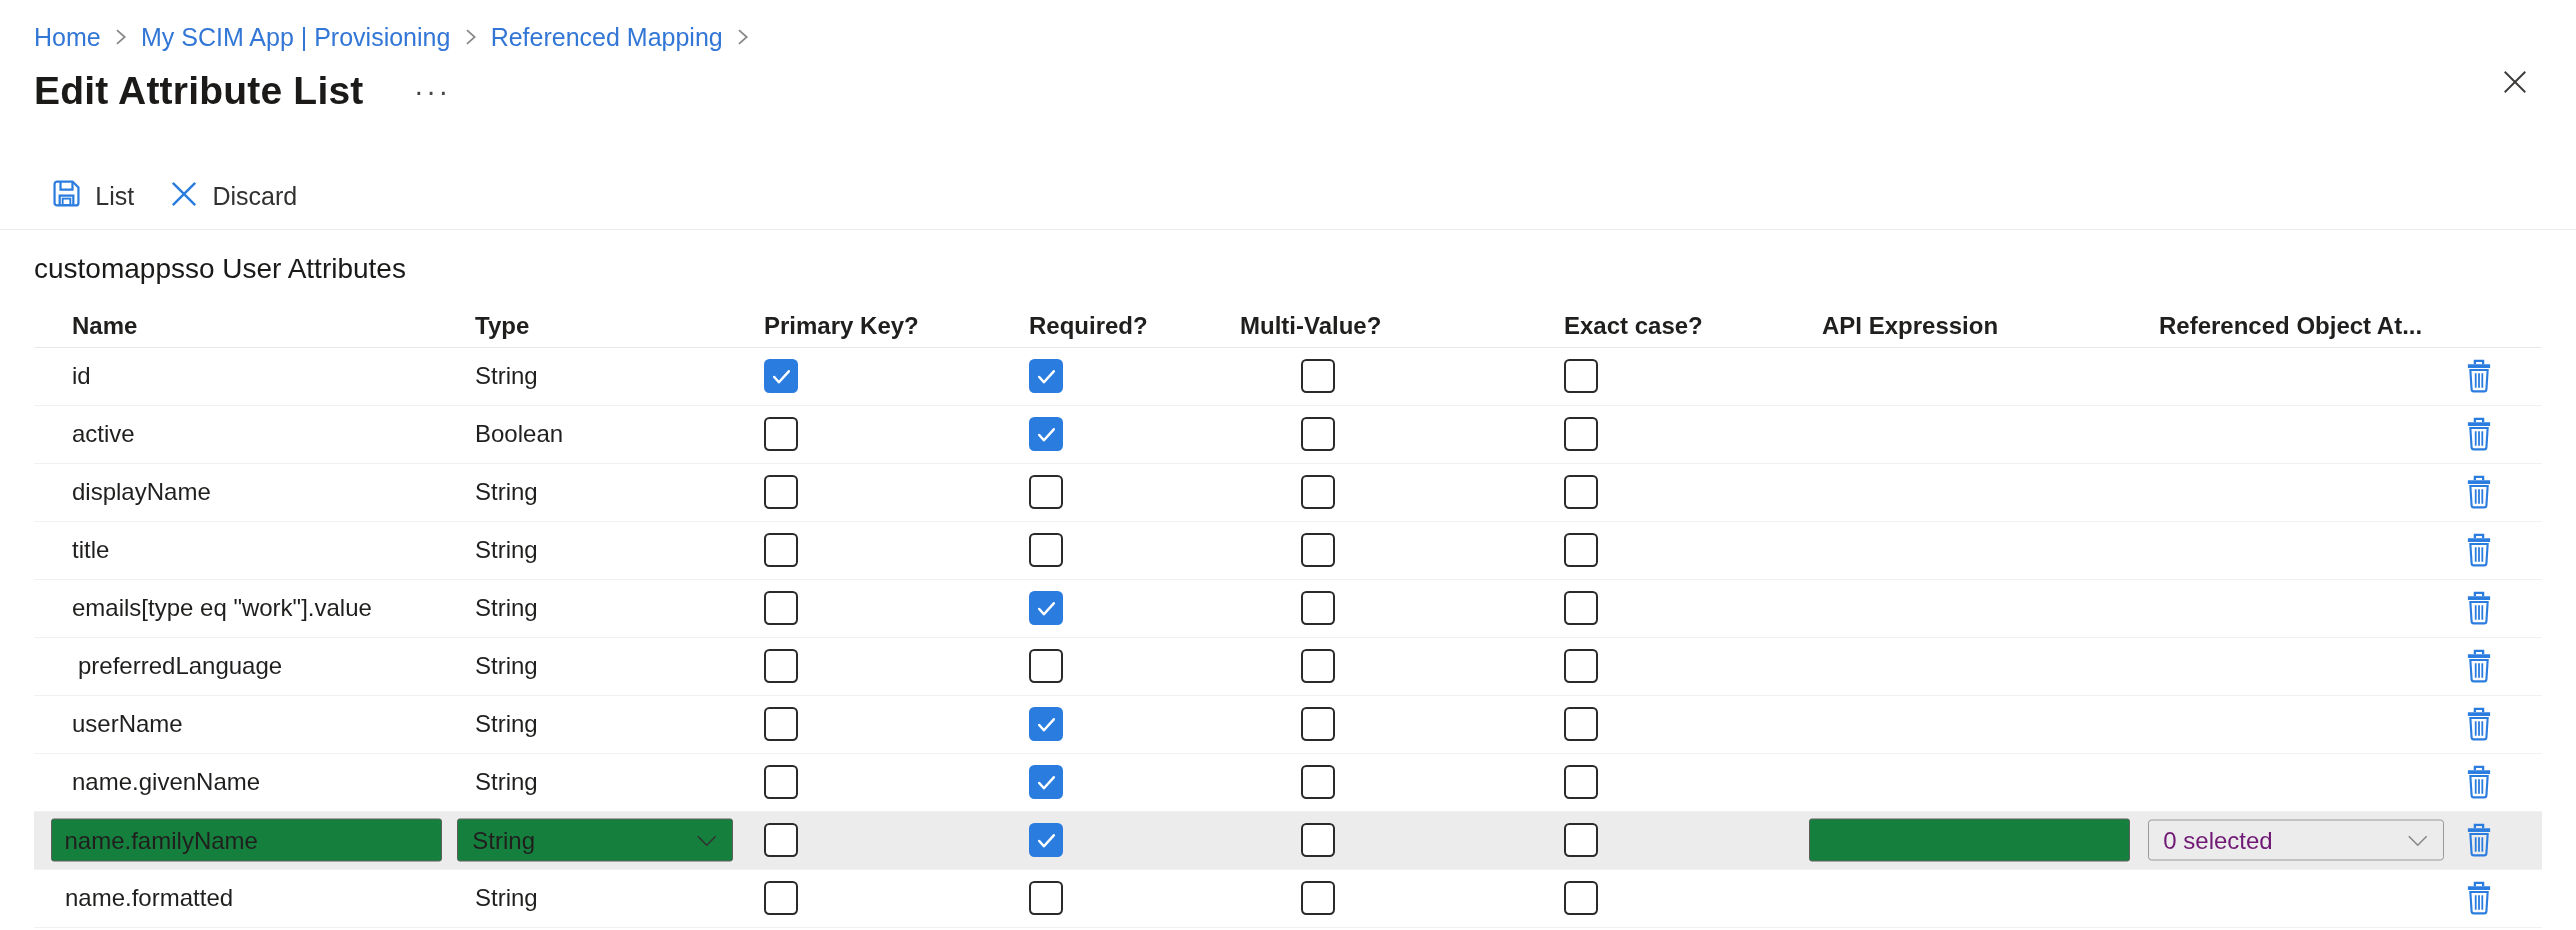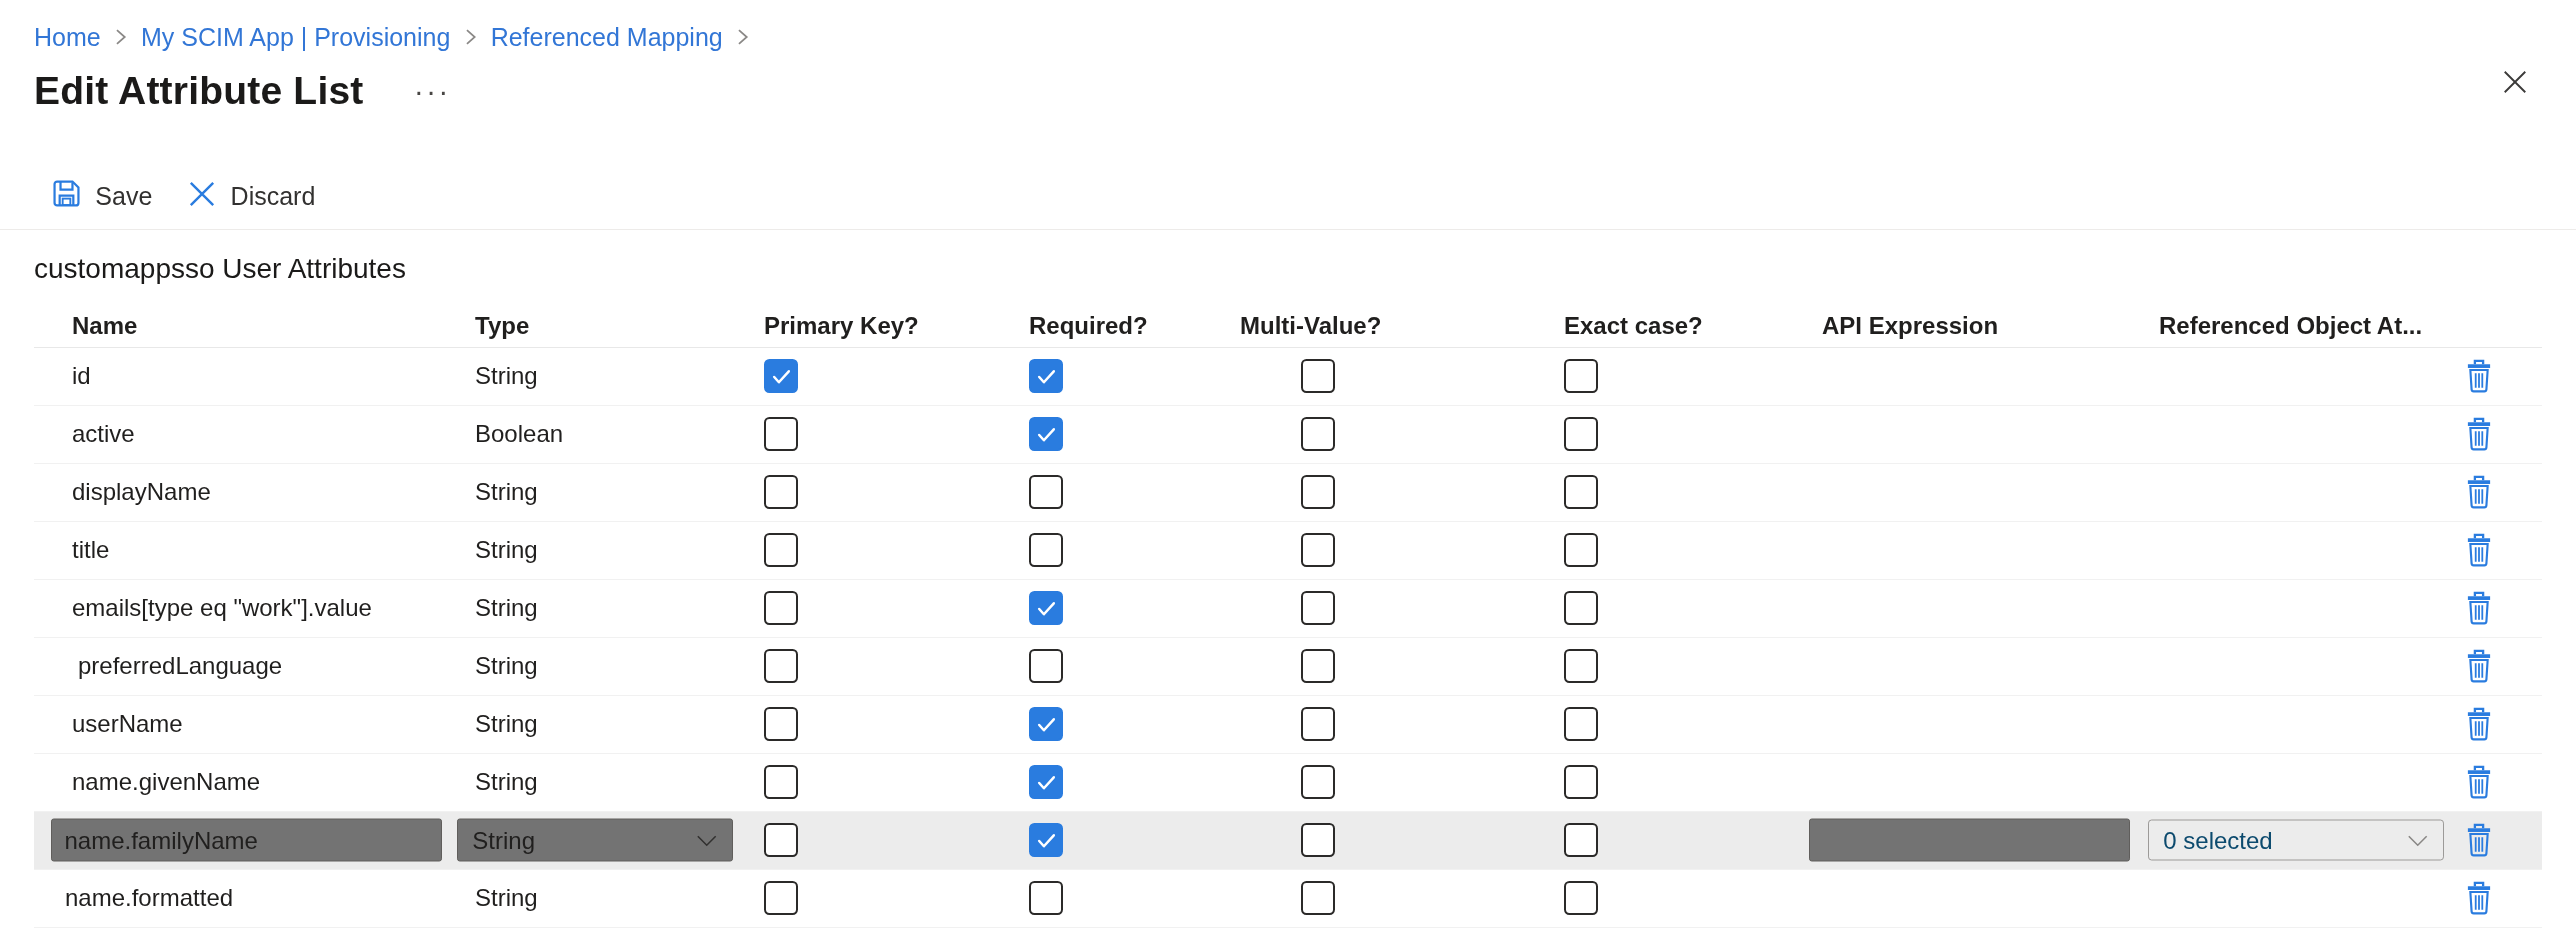--- a/index.html
+++ b/index.html
@@ -38,29 +38,29 @@
 
   
   .cb { position:absolute; top:50%; transform:translateY(-50%); width:34px; height:34px;
     border:2.7px solid #2b2a29; border-radius:5.4px; background:#fff; cursor:pointer;
     display:flex; align-items:center; justify-content:center; }
   .cb svg { display:none; width:25px; height:25px; }
   .cb.checked { background:#2a7cdf; border-color:#2a7cdf; }
   .cb.checked svg { display:block; }
 
   
-  .fld { position:absolute; top:50%; transform:translateY(-50%); height:43px; background:#737373;
+  .fld { position:absolute; top:50%; transform:translateY(-50%); height:43px; background:#15803d;
     border:1.8px solid #605e5c; border-radius:2.7px; font-size:24px; font-family:inherit; color:#201f1e; }
   .name-fld { left:17px; width:391px; padding:0 12.5px; }
   .type-sel { left:423px; width:276px; }
   .api-fld  { left:1775px; width:321px; padding:0 12.5px; }
   .ref-sel  { left:2114px; width:296px; height:41px; background:transparent; border-color:#9c9a98; border-radius:3.6px; }
   .sel { display:flex; align-items:center; justify-content:space-between; padding:0 14.3px; cursor:pointer; }
   .sel .chev { width:21.5px; height:12.5px; }
-  .muted { color:#0c4a6e; }
+  .muted { color:#701a75; }
 
   
   .trash { position:absolute; left:2429px; top:50%; transform:translateY(-50%);
     border:none; background:none; cursor:pointer; padding:1.8px; line-height:0; }
 </style>
 </head>
 <body>
 
 <div class="breadcrumb">
   <a class="crumb">Home</a>
@@ -98,21 +98,21 @@
 <div class="toolbar">
   <button class="tool-btn">
     <span>
       <svg viewBox="0 0 34 34" width="29" height="29">
         <path d="M3 6 a3 3 0 0 1 3-3 H24 l7 7 V28 a3 3 0 0 1 -3 3 H6 a3 3 0 0 1 -3 -3 Z" fill="none" stroke="#2a7cdf" stroke-width="2.6"></path>
         <path d="M10 3.5 V12.5 H24 V4" fill="none" stroke="#2a7cdf" stroke-width="2.6"></path>
         <path d="M9 30.5 V19.5 H25 V30.5" fill="none" stroke="#2a7cdf" stroke-width="2.6"></path>
         <rect x="12.5" y="23" width="9" height="7.5" fill="none" stroke="#2a7cdf" stroke-width="2.2"></rect>
       </svg>
     </span>
-    <span>Save</span>
+    <span>List</span>
   </button>
   <button class="tool-btn">
     <span>
       <svg viewBox="0 0 30 30" width="28" height="28">
           <path d="M3 3 L27 27 M27 3 L3 27" stroke="#2a7cdf" stroke-width="2.6" fill="none"></path>
         </svg>
     </span>
     <span>Discard</span>
   </button>
 </div>

